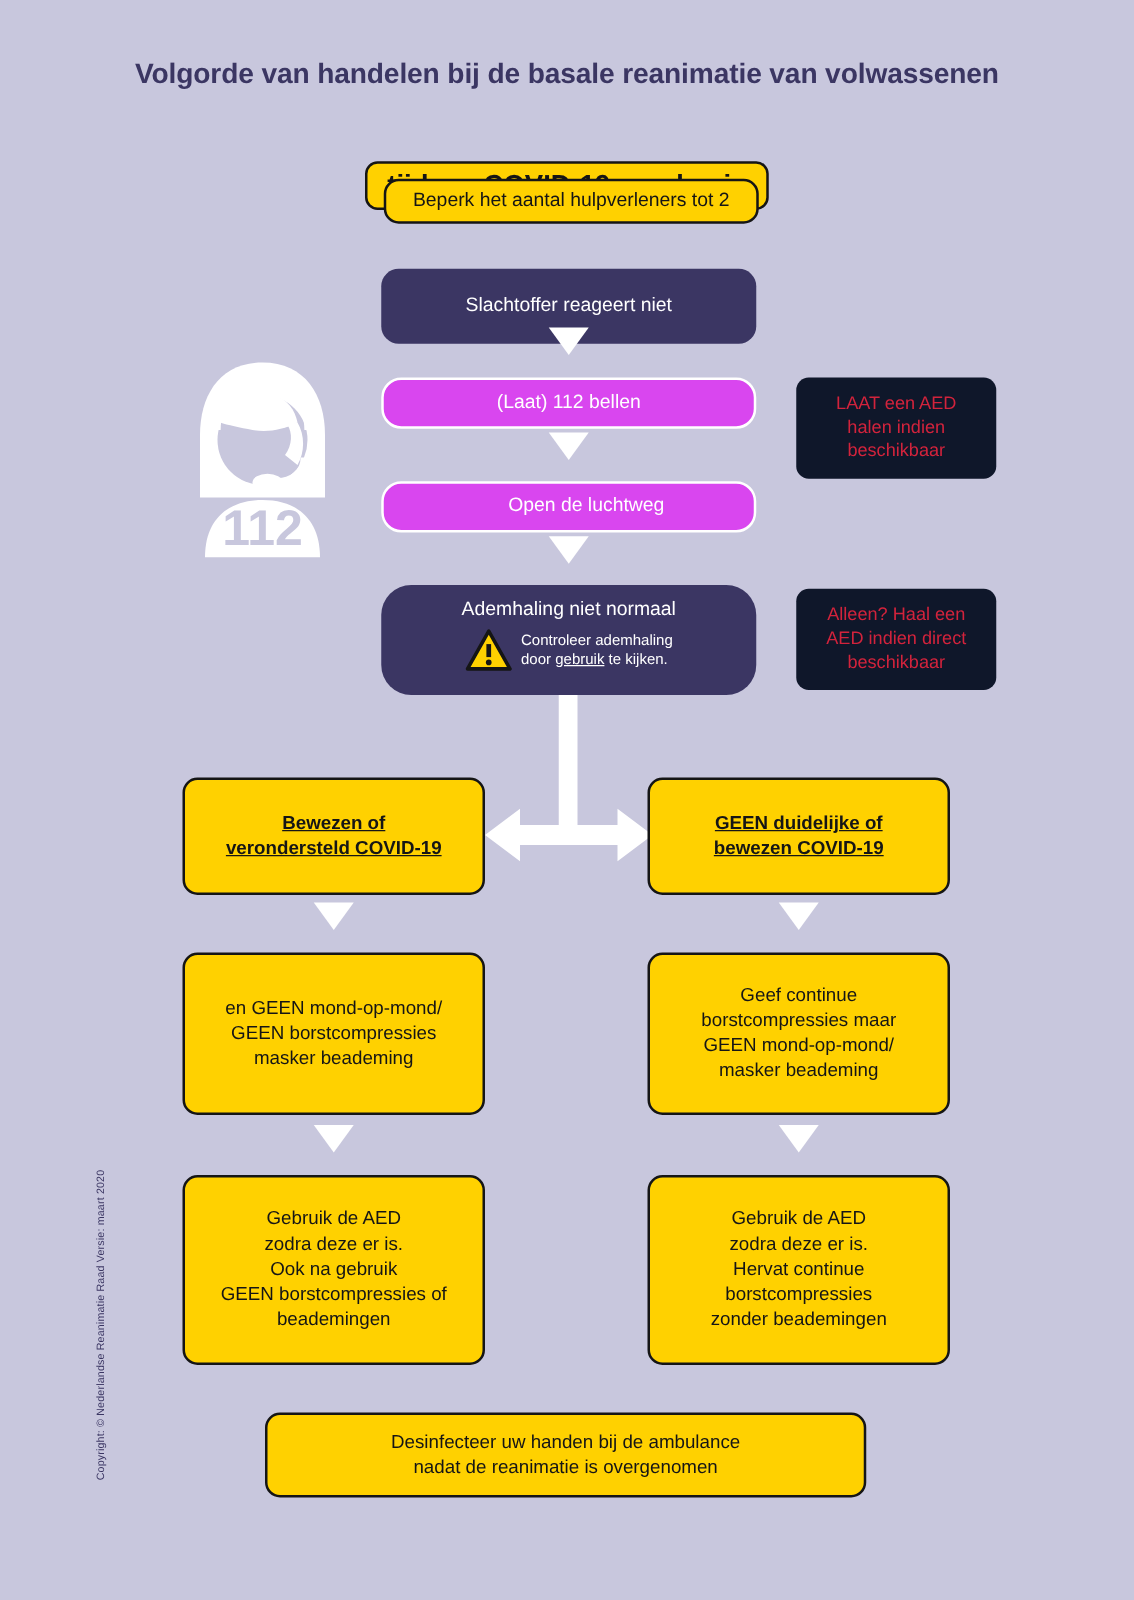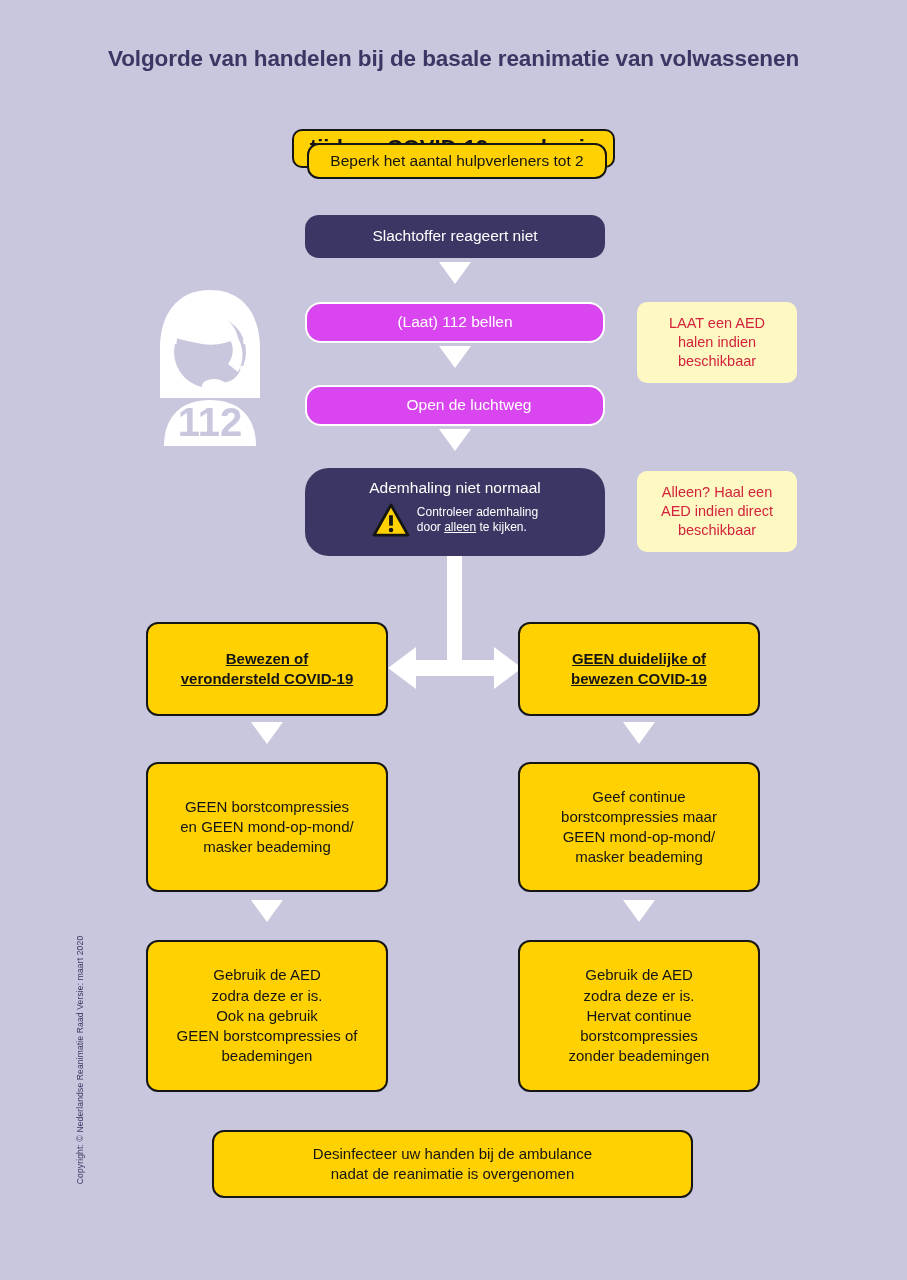--- a/index.html
+++ b/index.html
@@ -86,21 +86,21 @@
   .pill-red {
     background: #d946ef;
     border: 2px solid #ffffff;
     border-radius: 16px;
     color: #ffffff;
     font-size: 15.5px;
     line-height: 1.2;
   }
 
   .note-box {
-    background: #fef9c3;
+    background: #0f172a;
     border-radius: 10px;
     color: #d2233c;
     font-size: 14.5px;
     line-height: 1.32;
     font-weight: normal;
   }
 
   .card-yellow {
     background: #ffd100;
     border: 2.5px solid #151515;
@@ -191,21 +191,21 @@
   <div class="title">Volgorde van handelen bij de basale reanimatie van volwassenen</div>
 
   <div class="subtitle-wrap">
     <span class="subtitle">tijdens COVID-19 pandemie</span>
   </div>
 
   <div class="node pill-yellow" style="left:307px; top:143px; width:300px; height:36px;">
     <div class="txt">Beperk het aantal hulpverleners tot 2</div>
   </div>
 
-  <div class="node pill-navy" style="left:305px; top:215px; width:300px; height:43px;">
+  <div class="node pill-navy" style="left:305px; top:215px; width:300px; height:60px;">
     <div class="txt">Slachtoffer reageert niet</div>
   </div>
 
   <div class="arrow-down" style="left:439px; top:262px;"></div>
 
   <div class="node pill-red" style="left:305px; top:302px; width:300px; height:41px;">
     <div class="txt">(Laat) 112 bellen</div>
   </div>
 
   <div class="arrow-down" style="left:439px; top:346px;"></div>
@@ -219,21 +219,21 @@
   <div class="node breathing" style="left:305px; top:468px; width:300px; height:88px;border-radius:24px;">
     <div class="line1">Ademhaling niet normaal</div>
     <div class="row2">
       <svg class="warn-tri" viewBox="0 0 40 36">
         <polygon points="20,2 38,34 2,34" fill="#ffd100" stroke="#151515" stroke-width="3" stroke-linejoin="round"></polygon>
         <rect x="18" y="13" width="4" height="11" fill="#151515"></rect>
         <circle cx="20" cy="28.5" r="2.4" fill="#151515"></circle>
       </svg>
       <div class="warn-text">
         <div>Controleer ademhaling</div>
-        <div><span>door </span><u>alleen</u><span> te kijken.</span></div>
+        <div><span>door </span><u>gebruik</u><span> te kijken.</span></div>
       </div>
     </div>
   </div>
 
   <div class="node note-box" style="left:637px; top:302px; width:160px; height:81px;">
     <div class="txt">
       <div>LAAT een AED</div>
       <div>halen indien</div>
       <div>beschikbaar</div>
     </div>
@@ -275,22 +275,22 @@
     <div class="txt">
       <div>Bewezen of</div>
       <div>verondersteld COVID-19</div>
     </div>
   </div>
 
   <div class="arrow-down" style="left:251px; top:722px;"></div>
 
   <div class="node card-yellow" style="left:146px; top:762px; width:242px; height:130px;">
     <div class="txt">
+      <div>en GEEN mond-op-mond/</div>
       <div>GEEN borstcompressies</div>
-      <div>en GEEN mond-op-mond/</div>
       <div>masker beademing</div>
     </div>
   </div>
 
   <div class="arrow-down" style="left:251px; top:900px;"></div>
 
   <div class="node card-yellow" style="left:146px; top:940px; width:242px; height:152px;">
     <div class="txt">
       <div>Gebruik de AED</div>
       <div>zodra deze er is.</div>

